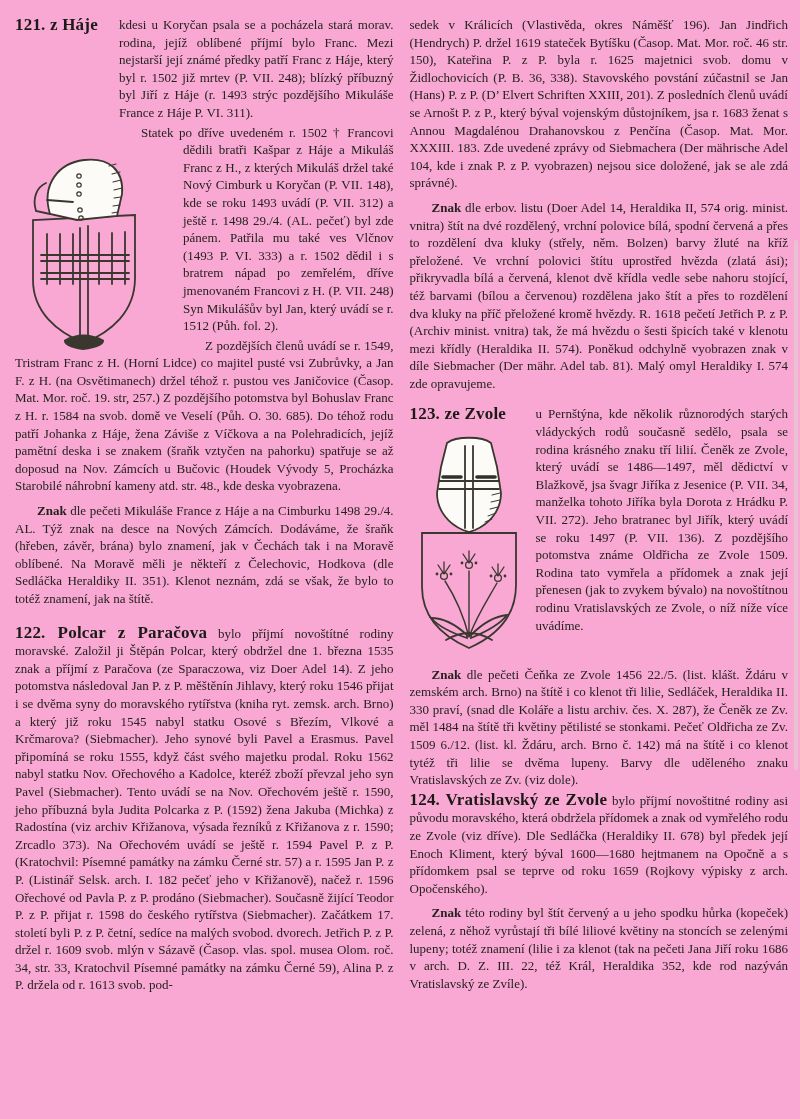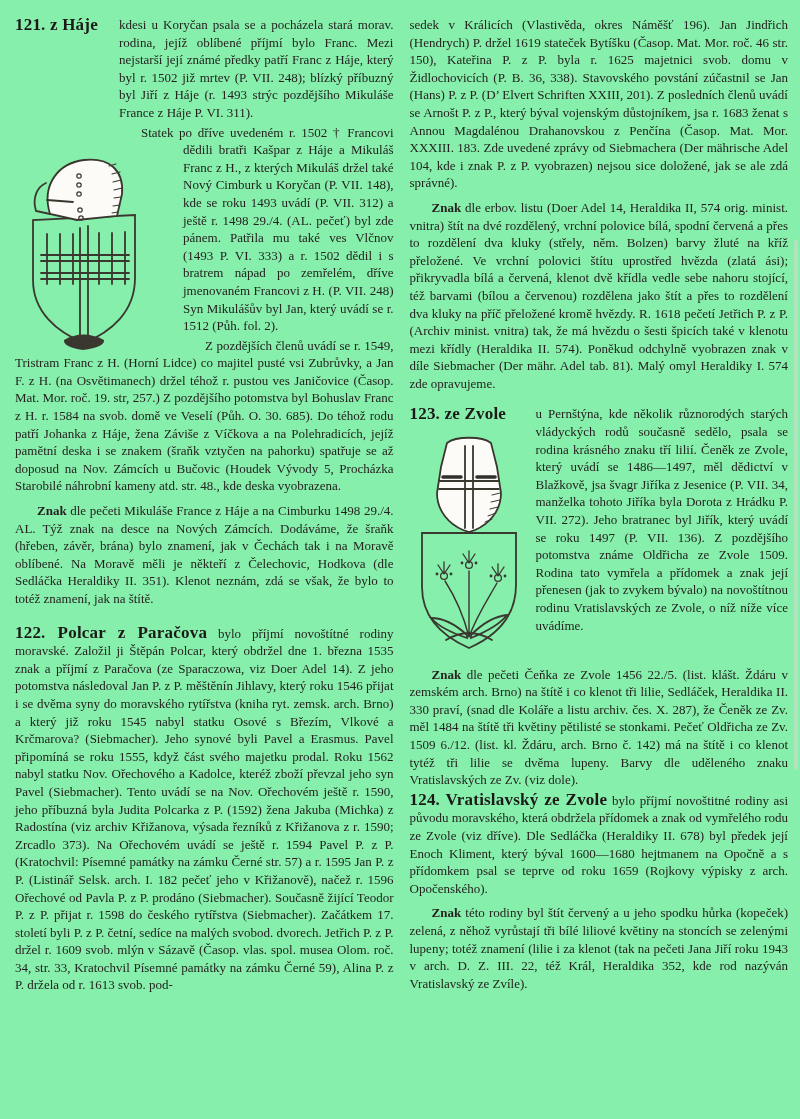--- a/index.html
+++ b/index.html
@@ -1,19 +1,19 @@
 <!DOCTYPE html>
 <html><head>
 <meta charset="utf-8">
 <style>
   html,body{margin:0;padding:0;background:#e9e7e1;}
   .page{
     position:relative;
     width:800px;height:1119px;
-    background:#86efac;
+    background:#f9a8d4;
     box-sizing:border-box;
     padding:16px 12px 0 15px;
     overflow:hidden;
     font-family:"Liberation Serif","DejaVu Serif",serif;
     color:#24221f;
     font-size:13px;
     line-height:17.6px;
   }
   .scan-edge{
     position:absolute;right:2px;top:240px;width:4px;height:530px;
@@ -160,19 +160,19 @@
               <path class="ln" style="stroke-width:1" d="M78 64 L86 62 M77 71 L86 69 M76 78 L84 76 M74 85 L82 82 M71 91 L78 88"></path>
             </svg>
           </figure>
         </div>
         <p><span>u Pernštýna, kde několik různorodých starých vládyckých rodů současně sedělo, psala se rodina krásného znaku tří lilií. Čeněk ze Zvole, který uvádí se 1486—1497, měl dědictví v Blažkově, jsa švagr Jiříka z Jesenice (P. VII. 34, manželka tohoto Jiříka byla Dorota z Hrádku P. VII. 272). Jeho bratranec byl Jiřík, který uvádí se roku 1497 (P. VII. 136). Z pozdějšího potomstva známe Oldřicha ze Zvole 1509. Rodina tato vymřela a přídomek a znak její přenesen (jak to zvykem bývalo) na novoštítnou rodinu Vratislavských ze Zvole, o níž níže více uvádíme.</span></p>
         <p class="indent znak-para clear"><b class="lead-word">Znak</b> <span>dle pečeti Čeňka ze Zvole 1456 22./5. (list. klášt. Ždáru v zemském arch. Brno) na štítě i co klenot tři lilie, Sedláček, Heraldika II. 330 praví, (snad dle Koláře a listu archiv. čes. X. 287), že Čeněk ze Zv. měl 1484 na štítě tři květiny pětilisté se stonkami. Pečeť Oldřicha ze Zv. 1509 6./12. (list. kl. Ždáru, arch. Brno č. 142) má na štítě i co klenot tytéž tři lilie se dvěma lupeny. Barvy dle uděleného znaku Vratislavských ze Zv. (viz dole).</span></p>
       </section>
 
       <section class="entry-124">
         <p><span class="entry-heading">124. Vratislavský ze Zvole</span> <span>bylo příjmí novoštitné rodiny asi původu moravského, která obdržela přídomek a znak od vymřelého rodu ze Zvole (viz dříve). Dle Sedláčka (Heraldiky II. 678) byl předek její Enoch Kliment, který býval 1600—1680 hejtmanem na Opočně a s přídomkem psal se teprve od roku 1659 (Rojkovy výpisky z arch. Opočenského).</span></p>
-        <p class="indent znak-para"><b class="lead-word">Znak</b> <span>této rodiny byl štít červený a u jeho spodku hůrka (kopeček) zelená, z něhož vyrůstají tři bílé liliové květiny na stoncích se zelenými lupeny; totéž znamení (lilie i za klenot (tak na pečeti Jana Jiří roku 1943 v arch. D. Z. III. 22, též Král, Heraldika 352, kde rod nazýván Vratislavský ze Zvíle).</span></p>
+        <p class="indent znak-para"><b class="lead-word">Znak</b> <span>této rodiny byl štít červený a u jeho spodku hůrka (kopeček) zelená, z něhož vyrůstají tři bílé liliové květiny na stoncích se zelenými lupeny; totéž znamení (lilie i za klenot (tak na pečeti Jana Jiří roku 1686 v arch. D. Z. III. 22, též Král, Heraldika 352, kde rod nazýván Vratislavský ze Zvíle).</span></p>
       </section>
 
     </div>
   </div>
 
 </div>
 
 </body></html>

